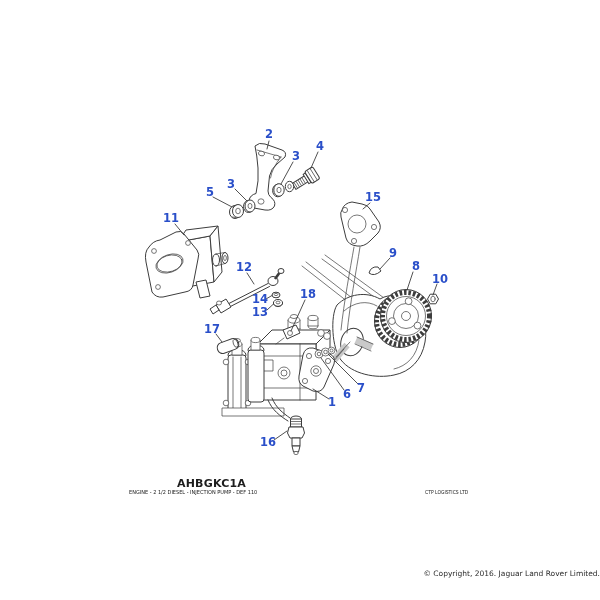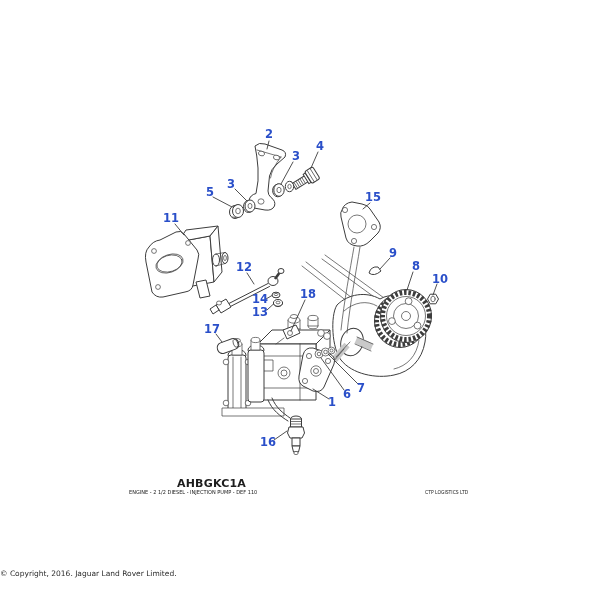--- a/index.html
+++ b/index.html
@@ -9,21 +9,21 @@
   .ln{fill:none;stroke:#3d3d3d;stroke-width:1;stroke-linecap:round;stroke-linejoin:round;}
   .ln2{fill:none;stroke:#3d3d3d;stroke-width:.7;stroke-linecap:round;stroke-linejoin:round;}
   .wh{fill:#ffffff;stroke:#3d3d3d;stroke-width:1;stroke-linejoin:round;}
   .wh2{fill:#ffffff;stroke:#3d3d3d;stroke-width:.7;stroke-linejoin:round;}
   .lead{fill:none;stroke:#3d3d3d;stroke-width:.9;stroke-linecap:round;}
   .callout{font-family:"DejaVu Sans",sans-serif;font-size:11.5px;font-weight:bold;fill:#2a4fc9;
            text-anchor:middle;cursor:pointer;}
   .code{position:absolute;left:129px;top:477px;font-size:11px;font-weight:600;color:#1d1d1d;letter-spacing:.2px;margin-left:48px;}
   .desc{position:absolute;left:129px;top:489px;font-size:10px;color:#1d1d1d;transform:scale(.5);transform-origin:left top;white-space:nowrap;}
   .supplier{position:absolute;left:425px;top:490px;font-size:9px;color:#1d1d1d;transform:scale(.5);transform-origin:left top;white-space:nowrap;}
-  .copyright{position:absolute;left:0;right:0;top:569px;text-align:left;font-size:7.5px;color:#2b2b2b;}
+  .copyright{position:absolute;left:0;right:0;top:569px;text-align:right;font-size:7.5px;color:#2b2b2b;}
 </style>
 </head>
 <body>
 
 <div class="page">
 
 <svg width="600" height="600" viewBox="0 0 600 600">
 
   <g>
     <path class="ln2" d="M302,266 L412,352"></path>

